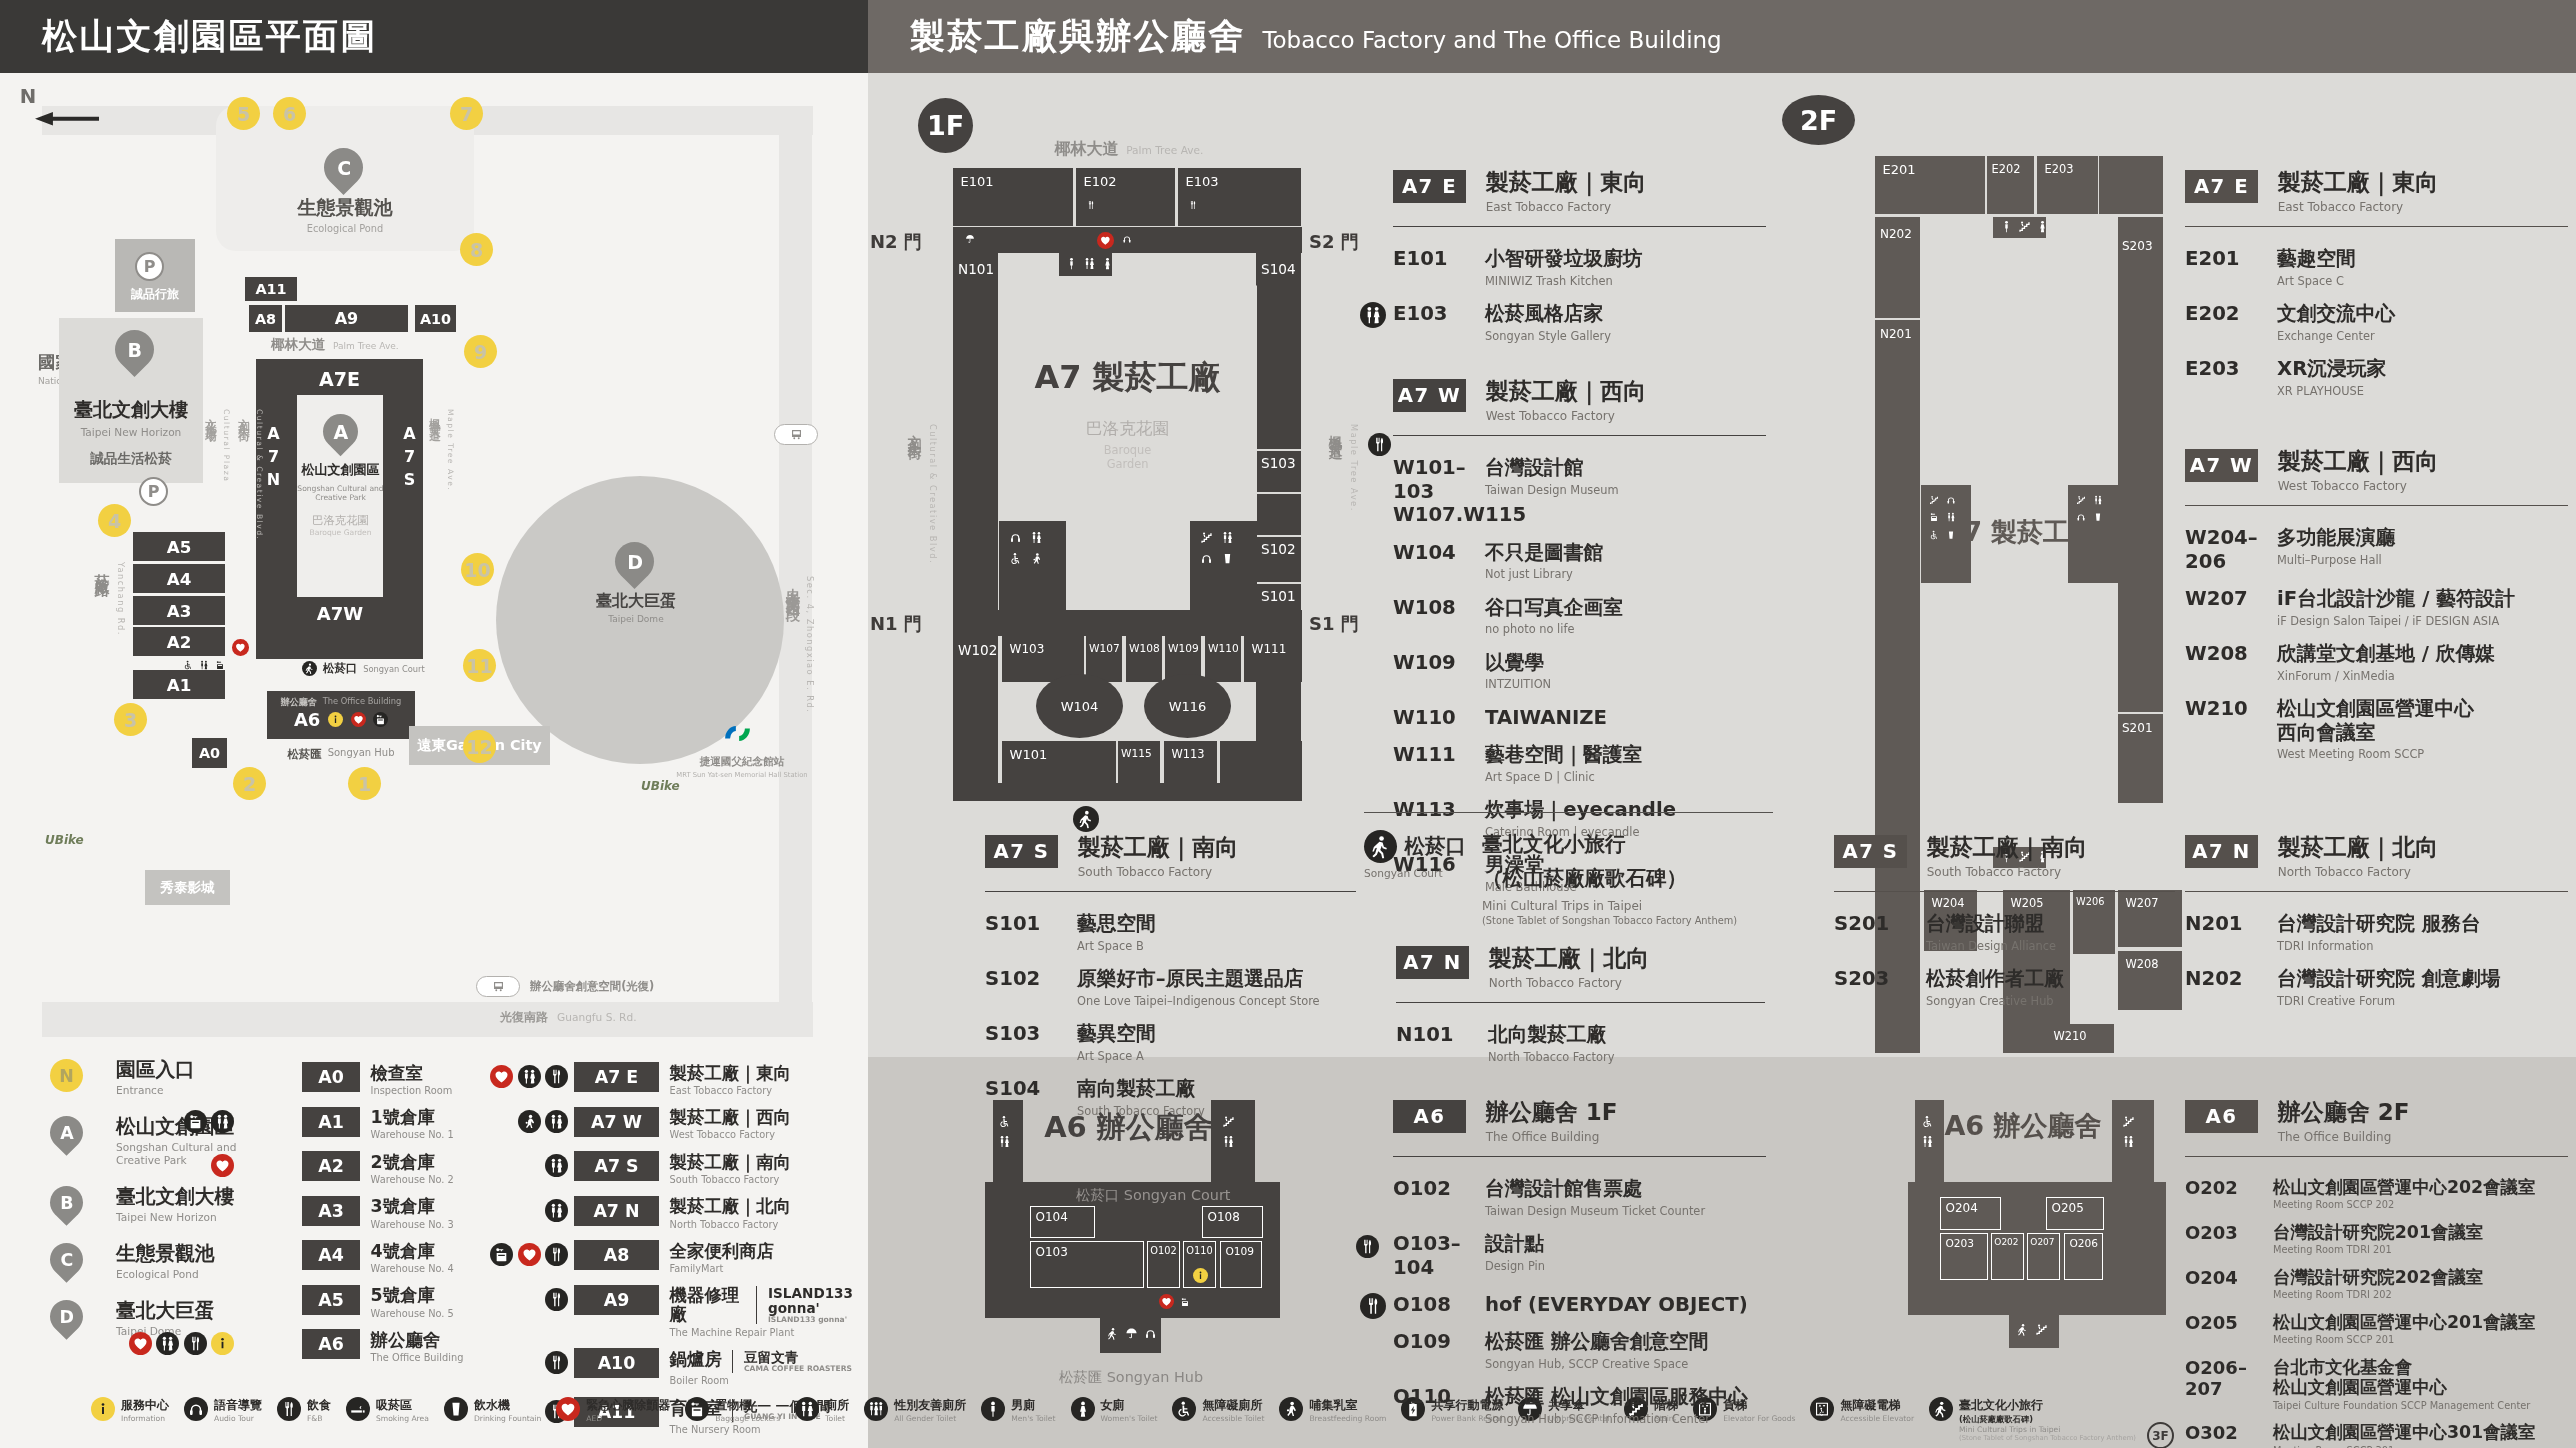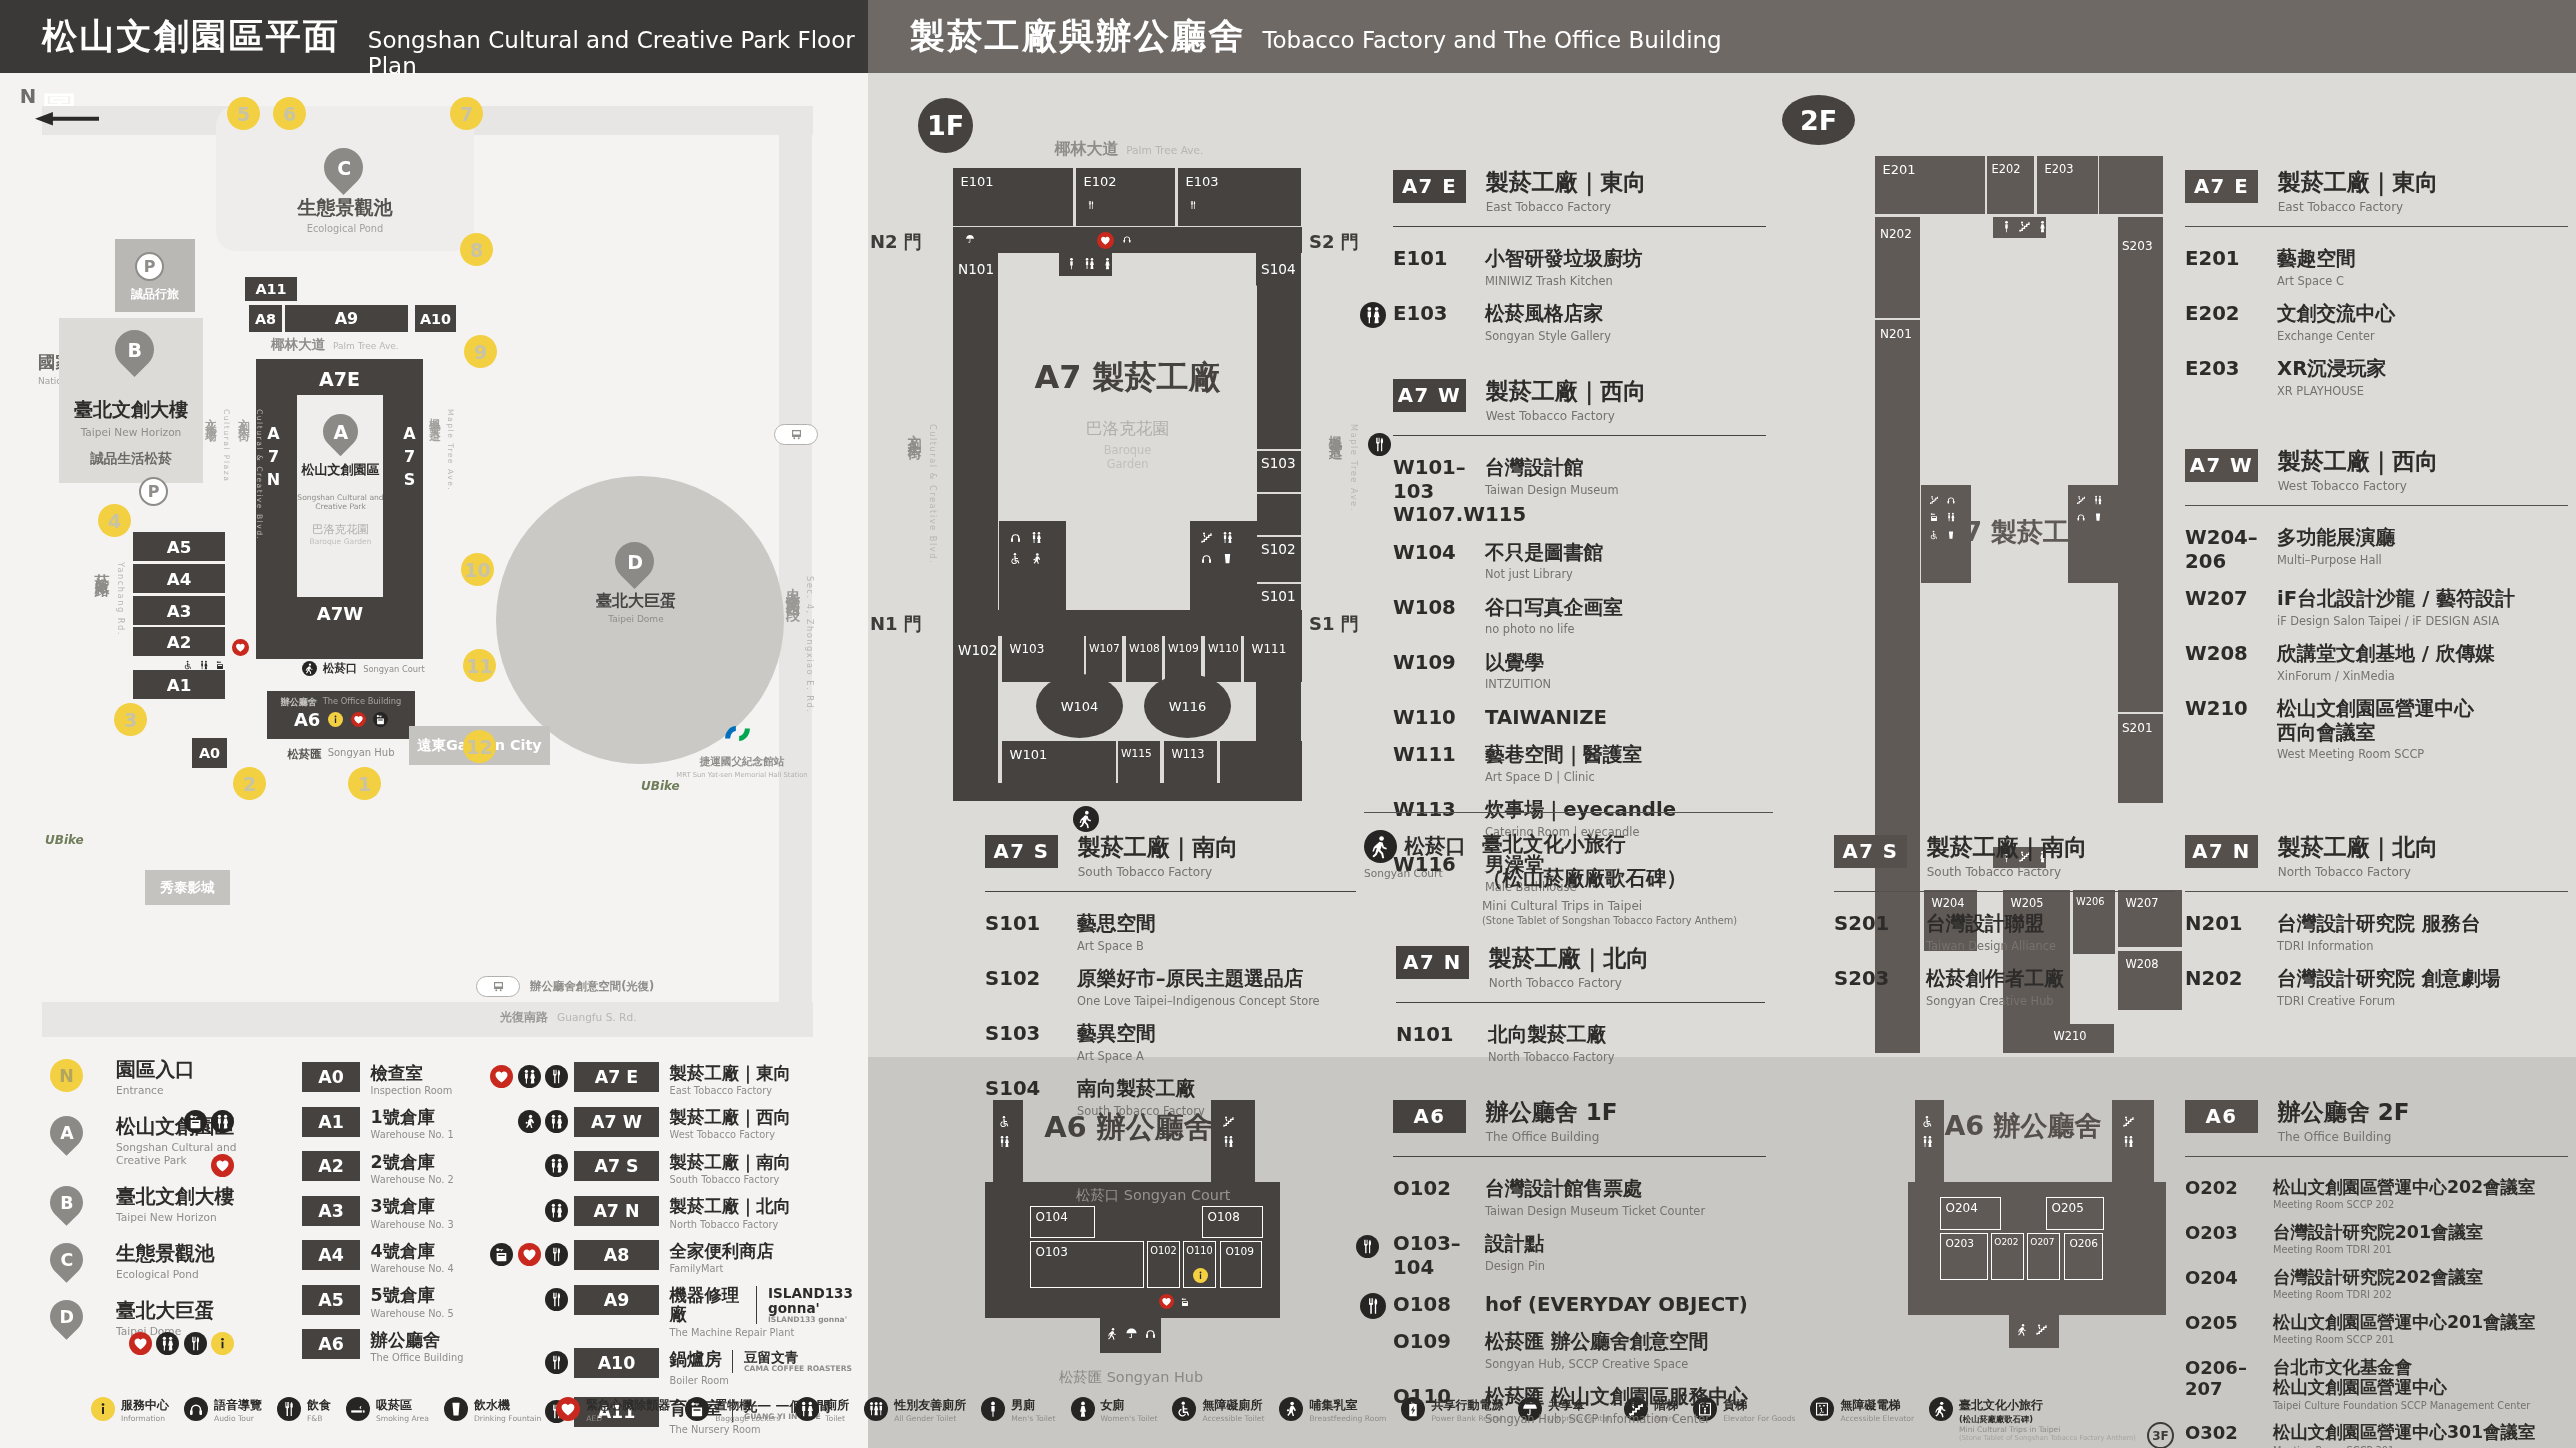--- a/index.html
+++ b/index.html
@@ -211,21 +211,20 @@
         <circle cx="8" cy="18.6" r="1.7"></circle>
         <circle cx="16" cy="18.6" r="1.7"></circle>
       </symbol>
 </defs>
   </svg>
 
 <div class="stage">
 
 <div class="hdr" id="hdrL">
  <span class="hzh">松山文創園區平面圖</span>
- <span class="hen">Songshan Cultural and Creative Park Floor Plan</span>
 </div>
 <div class="hdr" id="hdrR">
  <span class="hzh">製菸工廠與辦公廳舍</span>
  <span class="hen">Tobacco Factory and The Office Building</span>
 </div>
 <div class="abs" id="panelR"></div>
 <div class="abs" id="bandR"></div>
 
 <div class="abs road" style="left:42px;top:106px;width:771px;height:29px"></div>
 <div class="abs road" style="left:779px;top:106px;width:33px;height:930px"></div>
@@ -278,21 +277,21 @@
 <span class="abs" style="left:256px;top:368px;width:167px;text-align:center;color:#fff;font-size:19px;font-weight:700">A7E</span>
 <span class="abs vt" style="left:264px;top:424px;color:#fff;font-size:16px">A7N</span>
 <span class="abs vt" style="left:400px;top:424px;color:#fff;font-size:16px">A7S</span>
 <div class="abs p1" style="left:297px;top:597px;width:86px;height:33px"></div>
 <span class="abs" style="left:297px;top:603px;width:86px;text-align:center;color:#fff;font-size:18px;font-weight:700">A7W</span>
 <div class="pin" style="left:323px;top:414px">
       <i>A</i>
     </div>
 <div class="abs col ctr" style="left:288px;top:461px;width:105px">
  <span style="font-size:13px;font-weight:700">松山文創園區</span>
- <span style="font-size:7.6px;color:#8f8d8a;margin-top:14px">Songshan Cultural and</span>
+ <span style="font-size:7.6px;color:#8f8d8a;margin-top:5px">Songshan Cultural and</span>
  <span style="font-size:7.6px;color:#8f8d8a">Creative Park</span>
  <span style="font-size:11.4px;color:#b1aeab;margin-top:10.6px">巴洛克花園</span>
  <span style="font-size:7.6px;color:#c2bfbc">Baroque Garden</span>
 </div>
 
 <div class="abs" style="left:302px;top:661px;display:flex;gap:6px;align-items:center">
  <svg class="icn i20" data-icon="walk" viewBox="0 0 24 24">
         <use href="#ic-walk"></use>
       </svg>
  <span style="font-size:11.4px;font-weight:700">松菸口</span>

